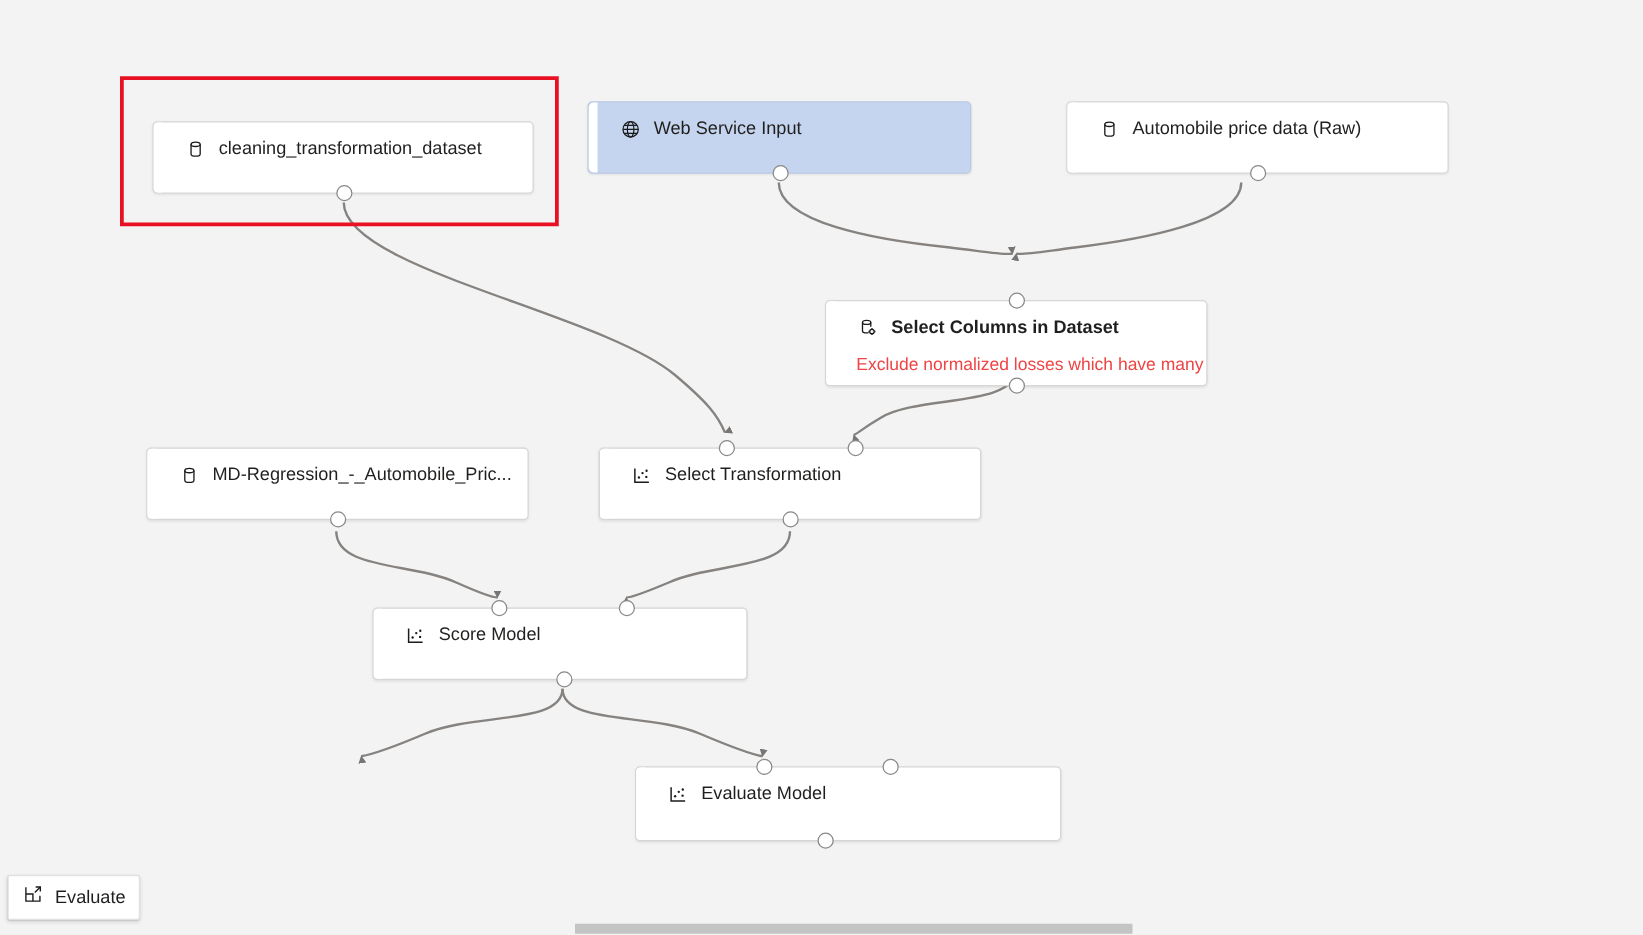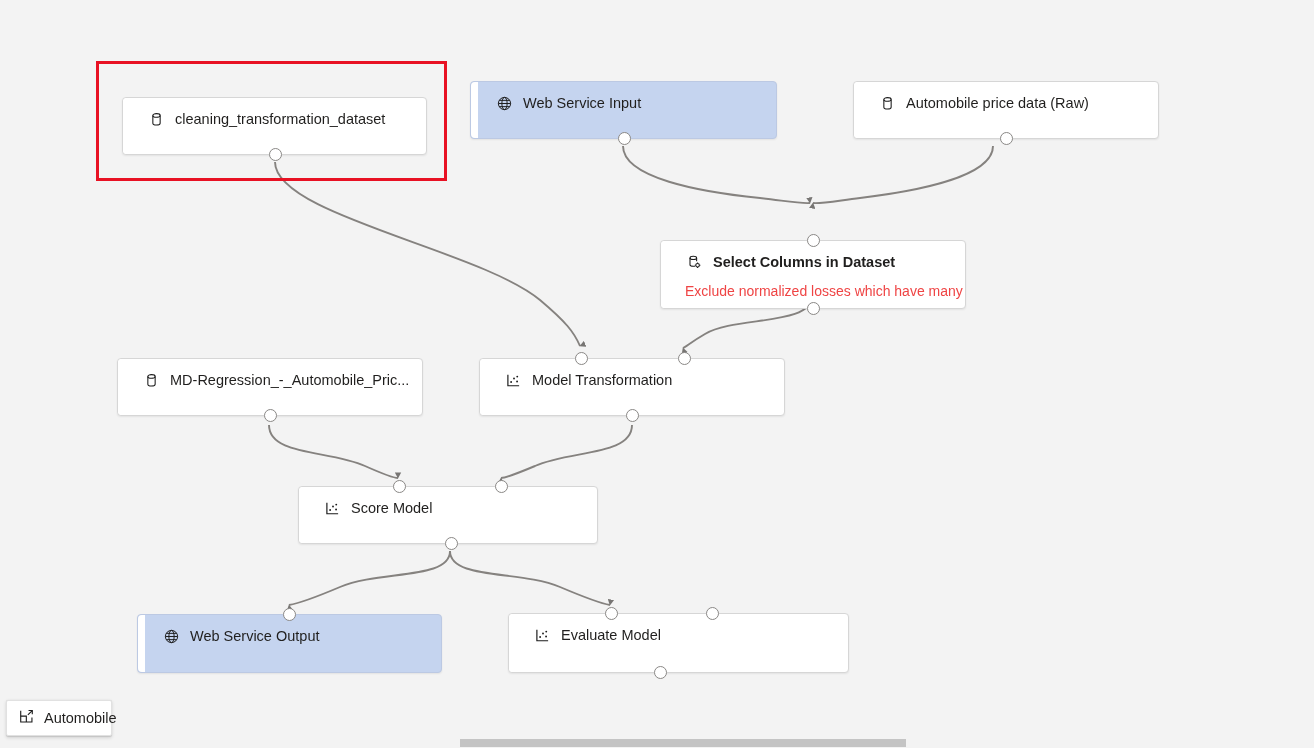--- a/index.html
+++ b/index.html
@@ -302,21 +302,21 @@
               <path d="M3.4,3.2 L3.4,16.2 L16.6,16.2"></path>
             </g>
             <g fill="#1b1b1b">
               <circle cx="7.2" cy="11.8" r="1.1"></circle>
               <circle cx="10.6" cy="7.6" r="1.1"></circle>
               <circle cx="14.2" cy="11.2" r="1.1"></circle>
               <circle cx="14.4" cy="5.4" r="1.1"></circle>
             </g>
           </svg>
         </span>
-        <span class="ntitle">Model Transformation</span>
+        <span class="ntitle">Select Transformation</span>
       </div>
     </div>
     <span class="port" style="left:95px; top:-7px;"></span>
     <span class="port" style="left:198px; top:-7px;"></span>
     <span class="port" style="left:146px; bottom:-7px;"></span>
   </div>
 
   <div class="node" style="left:298px; top:486px; width:300px; height:58px;">
     <span class="strip"></span>
     <div class="body">
@@ -335,38 +335,20 @@
           </svg>
         </span>
         <span class="ntitle">Score Model</span>
       </div>
     </div>
     <span class="port" style="left:94px; top:-7px;"></span>
     <span class="port" style="left:196px; top:-7px;"></span>
     <span class="port" style="left:146px; bottom:-7px;"></span>
   </div>
 
-  <div class="node blue" style="left:137px; top:614px; width:305px; height:59px;">
-    <span class="strip"></span>
-    <div class="body">
-      <div class="titlerow">
-        <span class="nicon">
-          <svg viewBox="0 0 20 20" width="17" height="17">
-              <g fill="none" stroke="#1b1b1b" stroke-width="1.15">
-            <circle cx="10" cy="10" r="7.2"></circle>
-            <ellipse cx="10" cy="10" rx="3.1" ry="7.2"></ellipse>
-            <path d="M2.8,10 L17.2,10 M4.0,6.3 L16.0,6.3 M4.0,13.7 L16.0,13.7"></path>
-          </g>
-            </svg>
-        </span>
-        <span class="ntitle">Web Service Output</span>
-      </div>
-    </div>
-    <span class="port" style="left:145px; top:-7px;"></span>
-  </div>
 
   <div class="node" style="left:508px; top:613px; width:341px; height:60px;">
     <span class="strip"></span>
     <div class="body">
       <div class="titlerow">
         <span class="nicon">
           <svg viewBox="0 0 20 20" width="17" height="17">
             <g stroke="#1b1b1b" stroke-width="1.4" fill="none">
               <path d="M3.4,3.2 L3.4,16.2 L16.6,16.2"></path>
             </g>
@@ -392,20 +374,20 @@
     <span class="nicon">
       <svg viewBox="0 0 20 20" width="17" height="17">
         <g fill="none" stroke="#1b1b1b" stroke-width="1.3">
           <path d="M3.2,3.2 L3.2,16.4 L16.4,16.4 L16.4,11.2"></path>
           <path d="M3.2,9.6 L9.8,9.6 L9.8,16.4"></path>
           <path d="M11.6,8.2 L16.8,3.0"></path>
           <path d="M12.4,3.0 L16.8,3.0 L16.8,7.4"></path>
         </g>
       </svg>
     </span>
-    <span class="navlabel">Automobile</span>
+    <span class="navlabel">Evaluate</span>
   </div>
 
   <div id="hscroll-track">
     <div id="hscroll-thumb"></div>
   </div>
 
 </div>
 
 </body></html>

